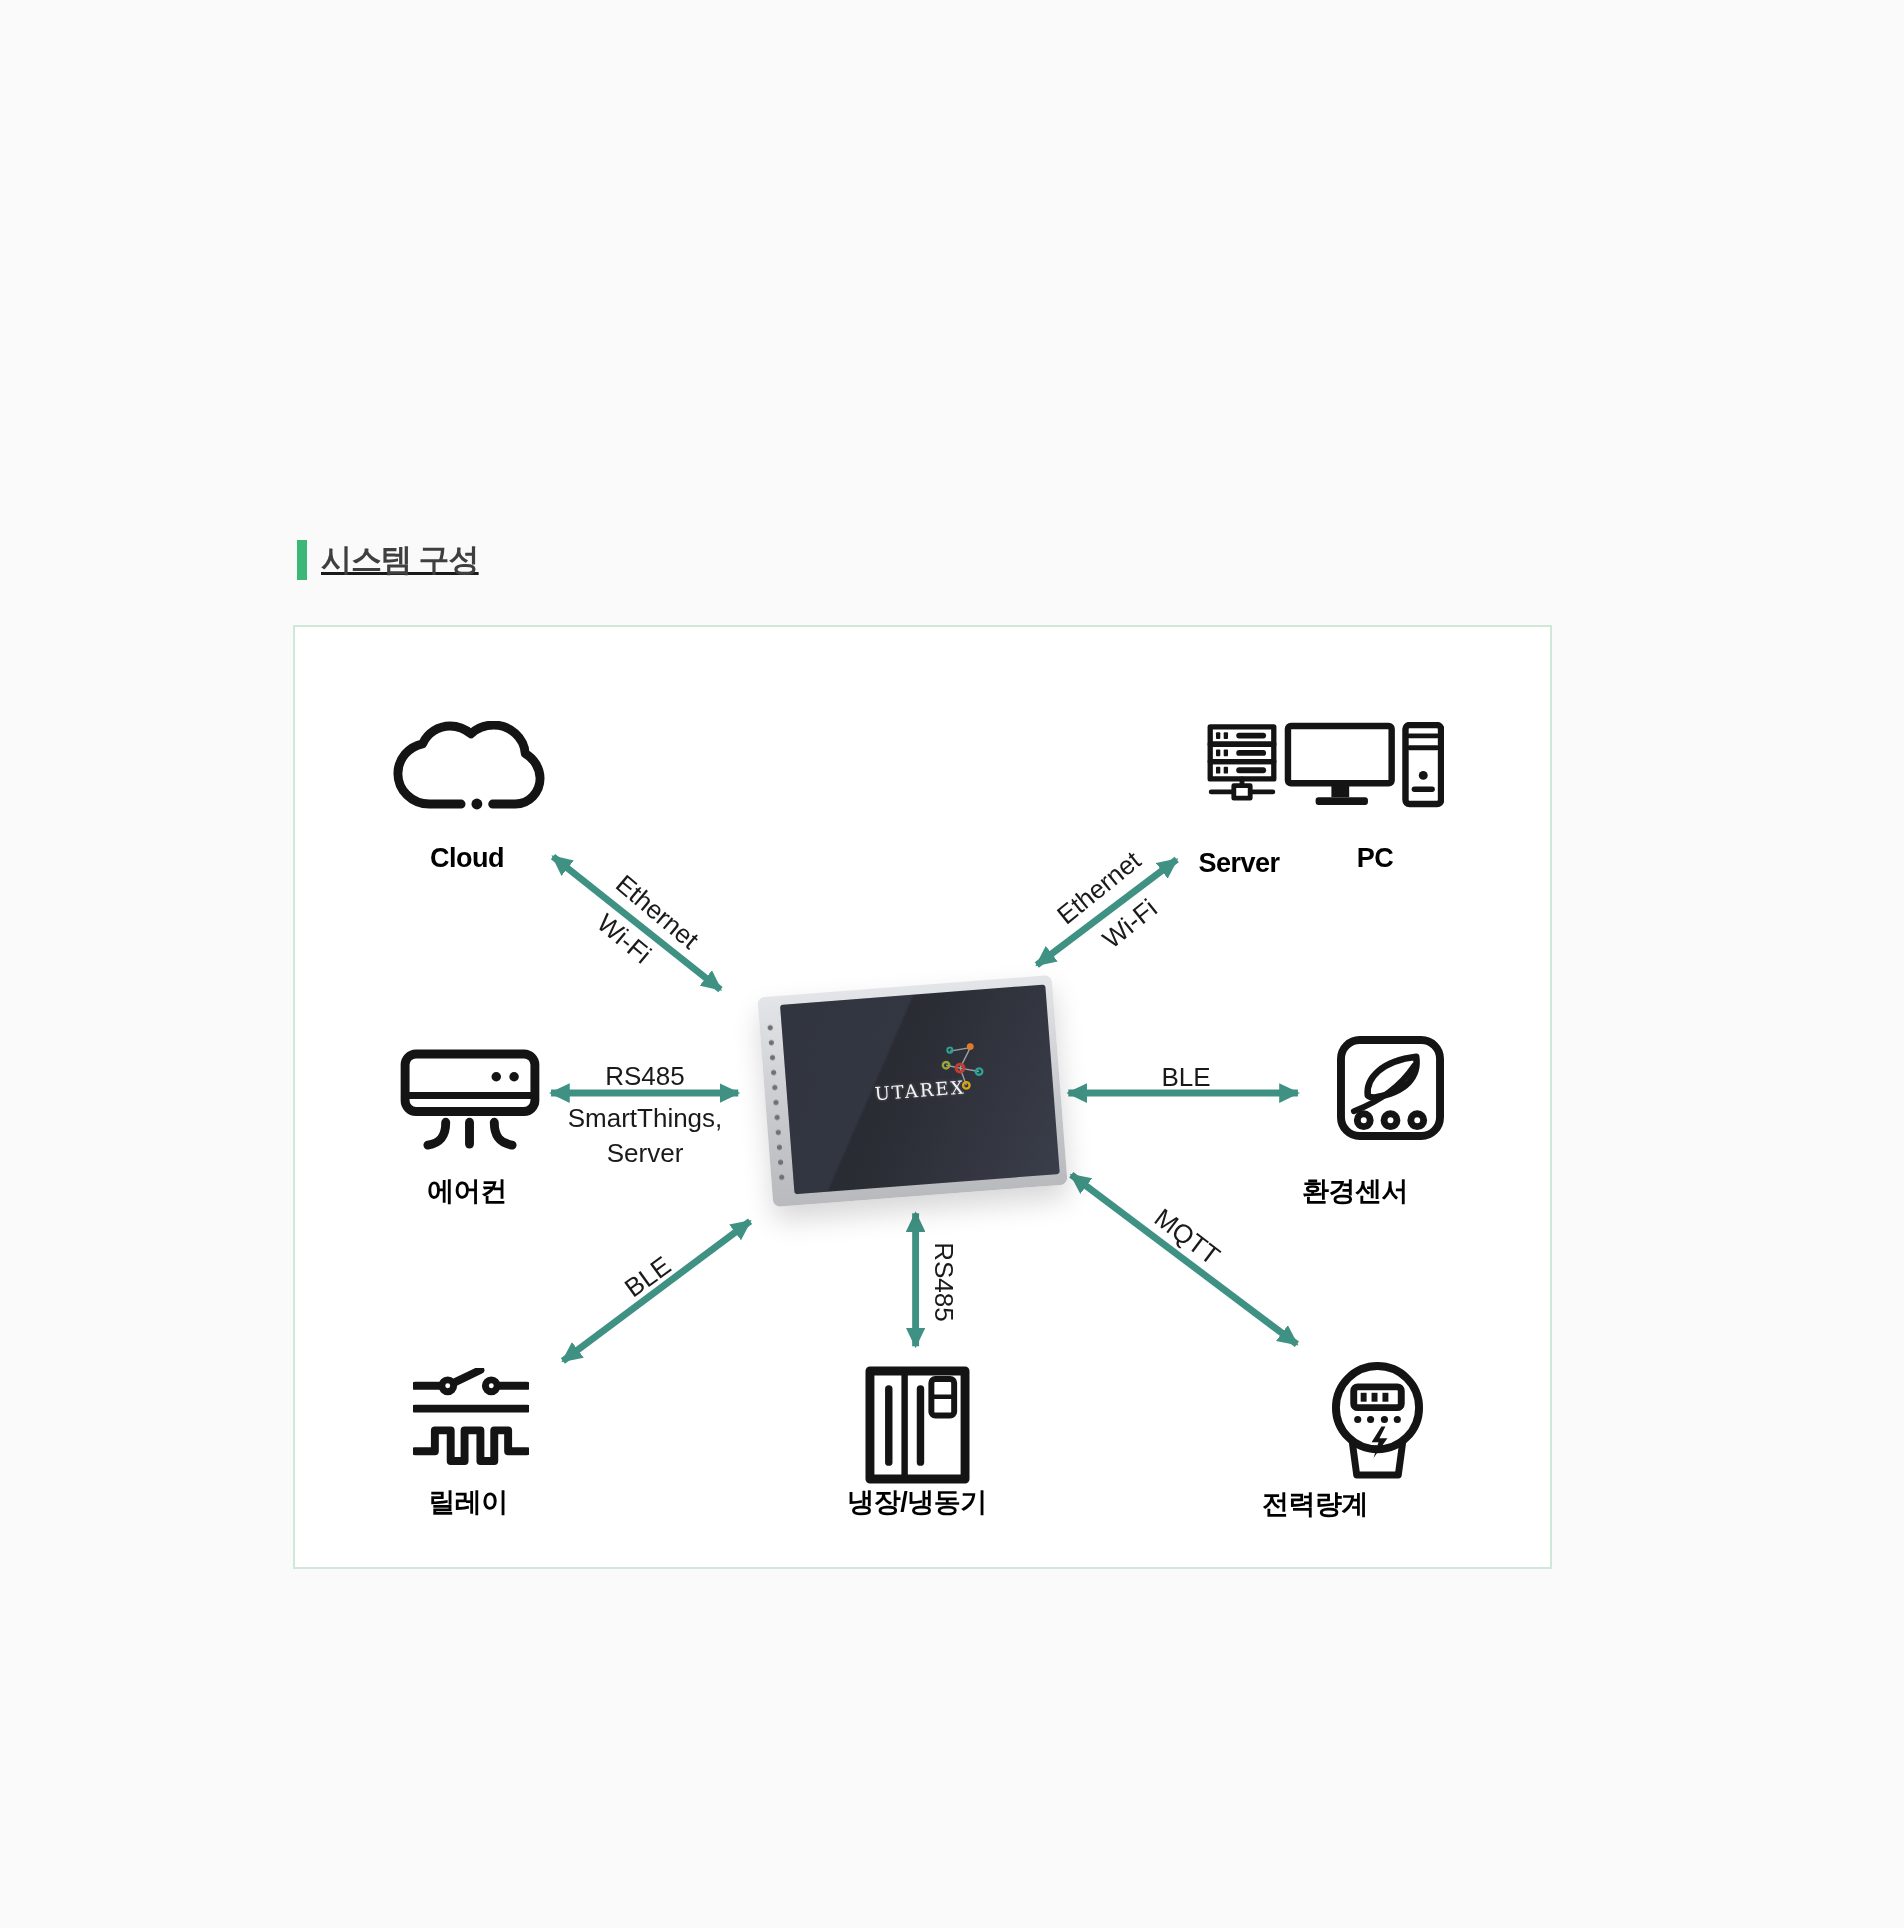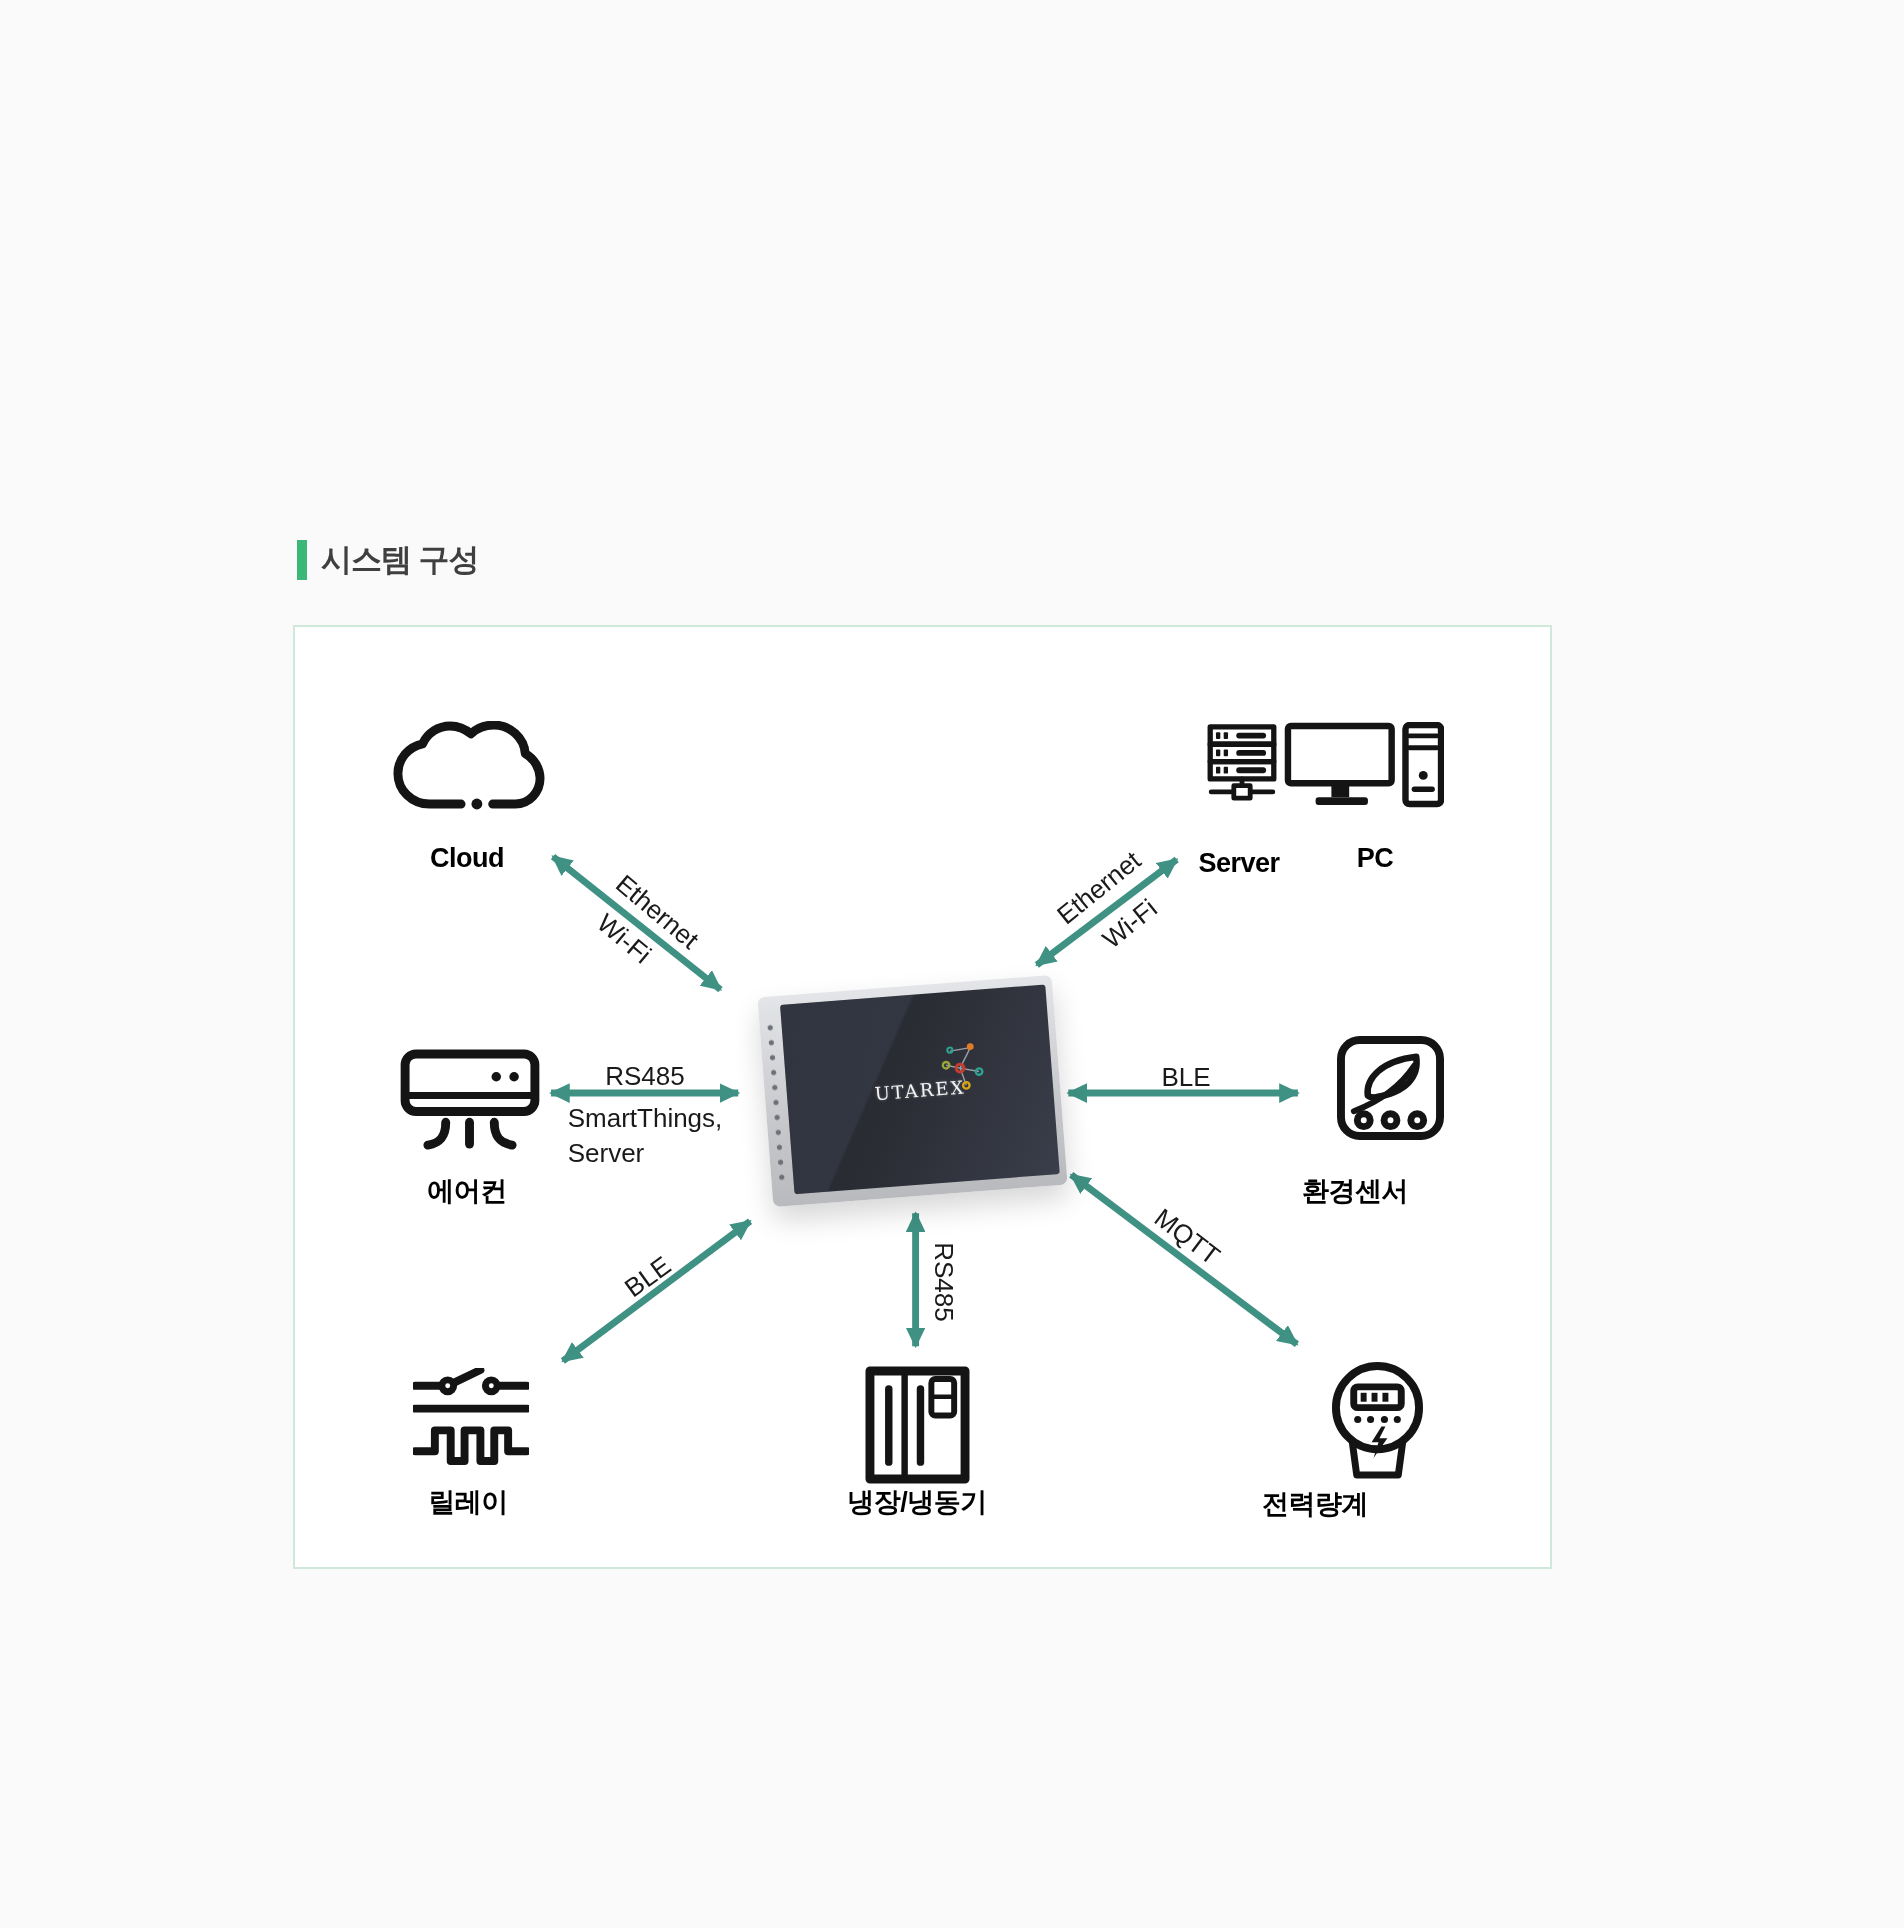--- a/index.html
+++ b/index.html
@@ -5,42 +5,42 @@
   :root{
     --page_bg:#fafafa; --panel_bg:#ffffff; --panel_border:#cfe8da;
     --accent:#3bb878; --arrow:#3f9183; --icon:#141414; --text:#1a1a1a; --title_text:#3f3f3f;
   }
   *{margin:0;padding:0;box-sizing:border-box;}
   html,body{width:1905px;height:1929px;overflow:hidden;}
   body{background:var(--page_bg);font-family:"Liberation Sans","DejaVu Sans",sans-serif;color:var(--text);}
   #page{position:relative;width:1905px;height:1929px;}
 
   
-  .sec-title{position:absolute;left:297px;top:539px;display:flex;align-items:center;}
+  .sec-title{position:absolute;left:297px;top:539px;display:flex;align-items:center;text-decoration:underline;}
   .sec-title .bar{width:10px;height:40px;background:var(--accent);}
   .sec-title .txt{margin-left:14px;font-size:31px;font-weight:600;color:var(--title_text);letter-spacing:-1px;}
 
   
   .panel{position:absolute;left:293px;top:601px;width:1259px;height:944px;background:var(--panel_bg);
          border:2px solid var(--panel_border);margin-top:24px;}
 
   svg.arrows{position:absolute;left:0;top:0;width:100%;height:100%;}
   .arrow-line{stroke:var(--arrow);stroke-width:7;fill:none;}
   .ah{fill:var(--arrow);}
 
   .icon{position:absolute;}
   .icon svg{display:block;width:100%;height:100%;}
   .ic{stroke:var(--icon);fill:none;stroke-linecap:round;stroke-linejoin:round;}
   .icf{fill:var(--icon);stroke:none;}
   .icw{fill:#ffffff;stroke:var(--icon);stroke-linejoin:round;}
 
   .nlabel{position:absolute;transform:translate(-50%,-50%);font-size:27px;font-weight:600;color:#000;
           white-space:nowrap;letter-spacing:-0.5px;}
   .alabel{position:absolute;font-size:26px;font-weight:400;color:var(--text);white-space:nowrap;letter-spacing:0;}
-  .alabel.c{line-height:35px;}
+  .alabel.c{text-align:center;line-height:35px;}
 
   
   .device{position:absolute;left:470px;top:359px;width:295px;height:210px;
           transform:rotate(-4.4deg);background:linear-gradient(180deg,#e3e5e8,#c6c8cc 60%,#b8babe);
           border-radius:7px;box-shadow:0 14px 28px rgba(0,0,0,0.16);}
   .device .screen{position:absolute;left:22px;top:9px;right:7px;bottom:11px;border-radius:3px;
           background:linear-gradient(115deg,#24252b 0%,#2b2d35 45%,#3a3e4a 100%);overflow:hidden;}
   .device .screen::after{content:"";position:absolute;inset:0;
           background:linear-gradient(118deg,rgba(130,150,190,0.14) 0%,rgba(130,150,190,0.10) 36%,rgba(0,0,0,0) 37%);}
   .device .vents{position:absolute;left:6px;top:24px;bottom:24px;width:9px;

